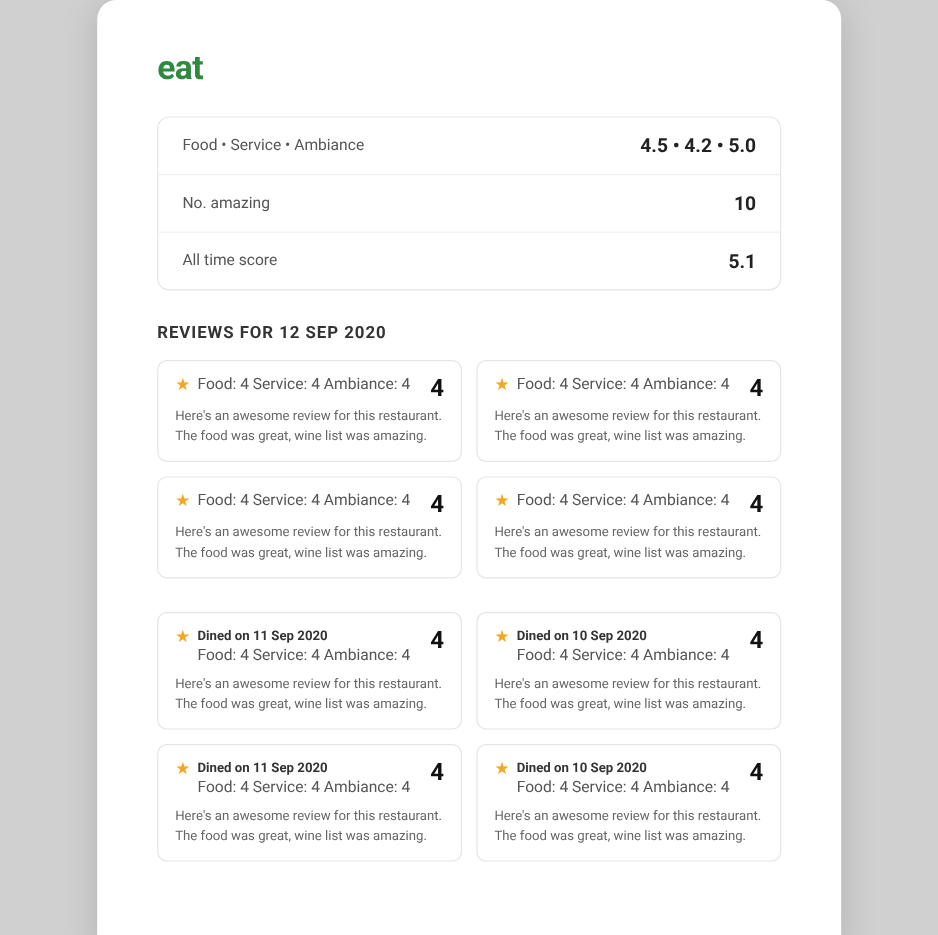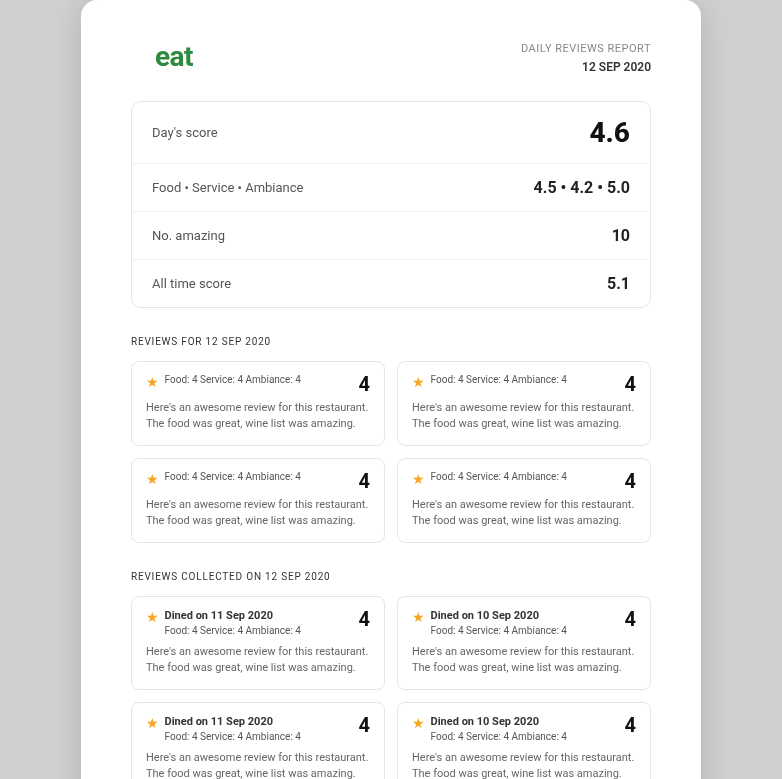--- a/index.html
+++ b/index.html
@@ -16,21 +16,20 @@
       border-radius: 16px;
       width: 620px;
       padding: 40px 50px 50px 50px;
       box-shadow: 0 4px 30px rgba(0,0,0,0.15);
     }
     .header {
       display: flex;
       justify-content: space-between;
       align-items: flex-start;
       margin-bottom: 24px;
-      margin-left: 24px;
     }
     .logo {
       font-size: 28px;
       font-weight: 700;
       color: #2d8a3e;
       letter-spacing: -0.5px;
     }
     .report-label {
       text-align: right;
       font-size: 11px;
@@ -69,22 +68,22 @@
       font-size: 16px;
       font-weight: 700;
       color: #222;
     }
     .score-value.large {
       font-size: 28px;
       font-weight: 800;
       color: #111;
     }
     .section-title {
-      font-size: 10px;
-      font-weight: 400;
+      font-size: 14px;
+      font-weight: 700;
       letter-spacing: 0.8px;
       color: #333;
       text-transform: uppercase;
       margin-bottom: 14px;
     }
     .reviews-grid {
       display: grid;
       grid-template-columns: 1fr 1fr;
       gap: 12px;
       margin-bottom: 28px;
@@ -103,21 +102,21 @@
     .star-icon {
       color: #f5a623;
       font-size: 14px;
       line-height: 1;
       margin-top: 1px;
     }
     .review-meta {
       flex: 1;
     }
     .review-scores {
-      font-size: 10px;
+      font-size: 13px;
       color: #555;
       margin-bottom: 2px;
     }
     .review-number {
       font-size: 20px;
       font-weight: 700;
       color: #111;
       line-height: 1;
     }
     .review-text {
@@ -133,31 +132,23 @@
       margin-bottom: 3px;
     }
   </style>
 </head>
 <body>
 
 <div class="page-card">
 
   <div class="header">
     <div class="logo">eat</div>
-    <div class="report-label">
-      <span>DAILY REVIEWS REPORT</span>
-      <strong>12 SEP 2020</strong>
-    </div>
   </div>
 
   <div class="scores-box">
-    <div class="score-row">
-      <span class="score-label">Day's score</span>
-      <span class="score-value large">4.6</span>
-    </div>
     <div class="score-row">
       <span class="score-label">Food • Service • Ambiance</span>
       <span class="score-value">4.5 • 4.2 • 5.0</span>
     </div>
     <div class="score-row">
       <span class="score-label">No. amazing</span>
       <span class="score-value">10</span>
     </div>
     <div class="score-row">
       <span class="score-label">All time score</span>
@@ -202,21 +193,20 @@
       <span class="star-icon">★</span>
       <div class="review-meta">
         <div class="review-scores">Food: 4  Service: 4  Ambiance: 4</div>
       </div>
       <span class="review-number">4</span>
     </div>
     <div class="review-text">Here's an awesome review for this restaurant. The food was great, wine list was amazing.</div>
   </div>
     </div>
 
-  <div class="section-title">REVIEWS COLLECTED ON 12 SEP 2020</div>
   <div class="reviews-grid" id="reviews-collected-grid">
       <div class="review-card">
     <div class="review-top">
       <span class="star-icon">★</span>
       <div class="review-meta">
         <div class="dined-label">Dined on 11 Sep 2020</div>
         <div class="review-scores">Food: 4  Service: 4  Ambiance: 4</div>
       </div>
       <span class="review-number">4</span>
     </div>

